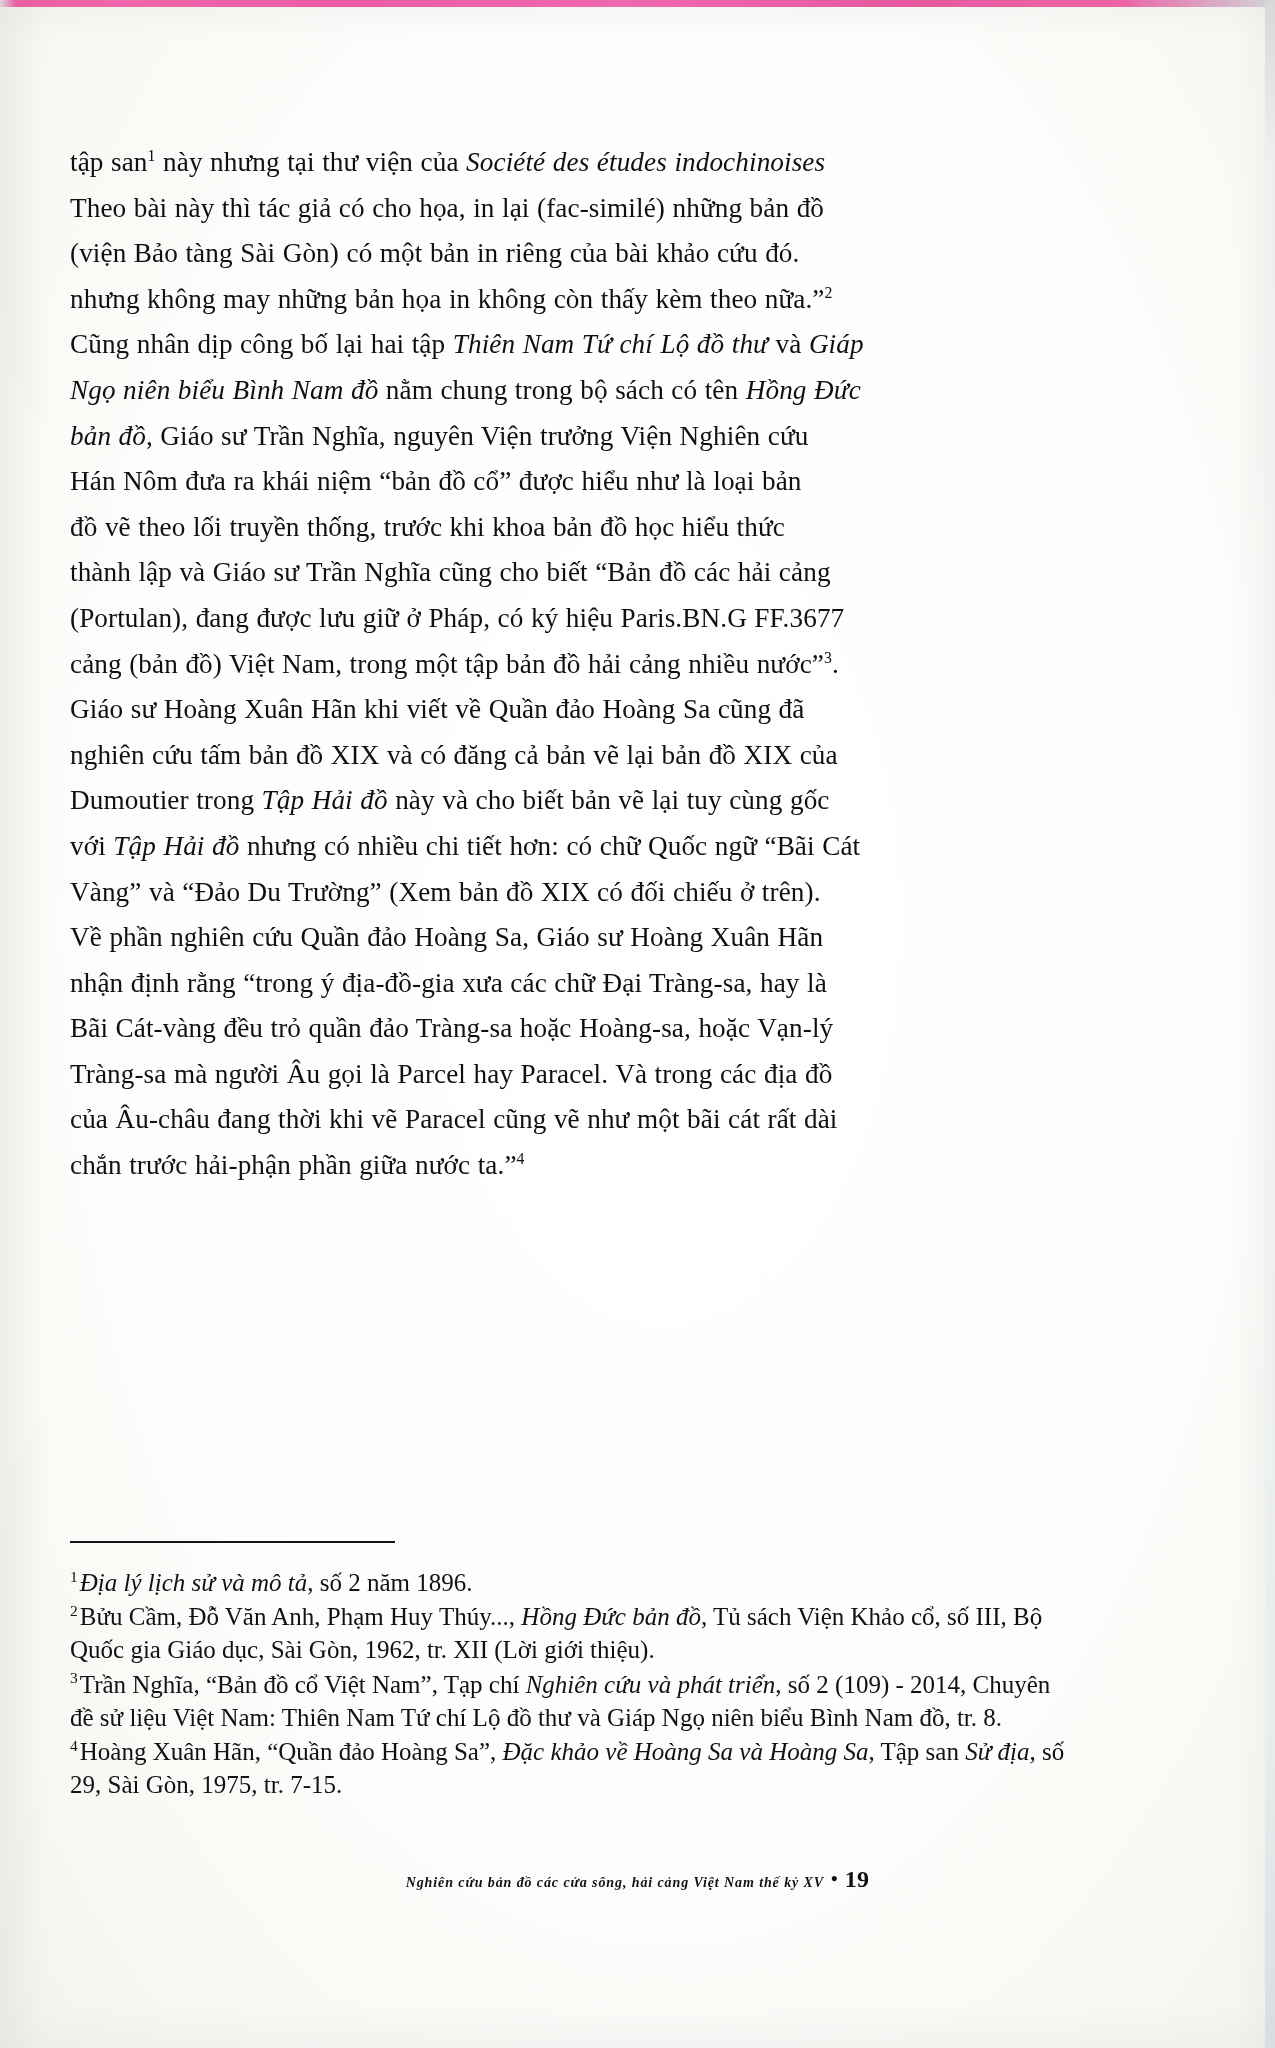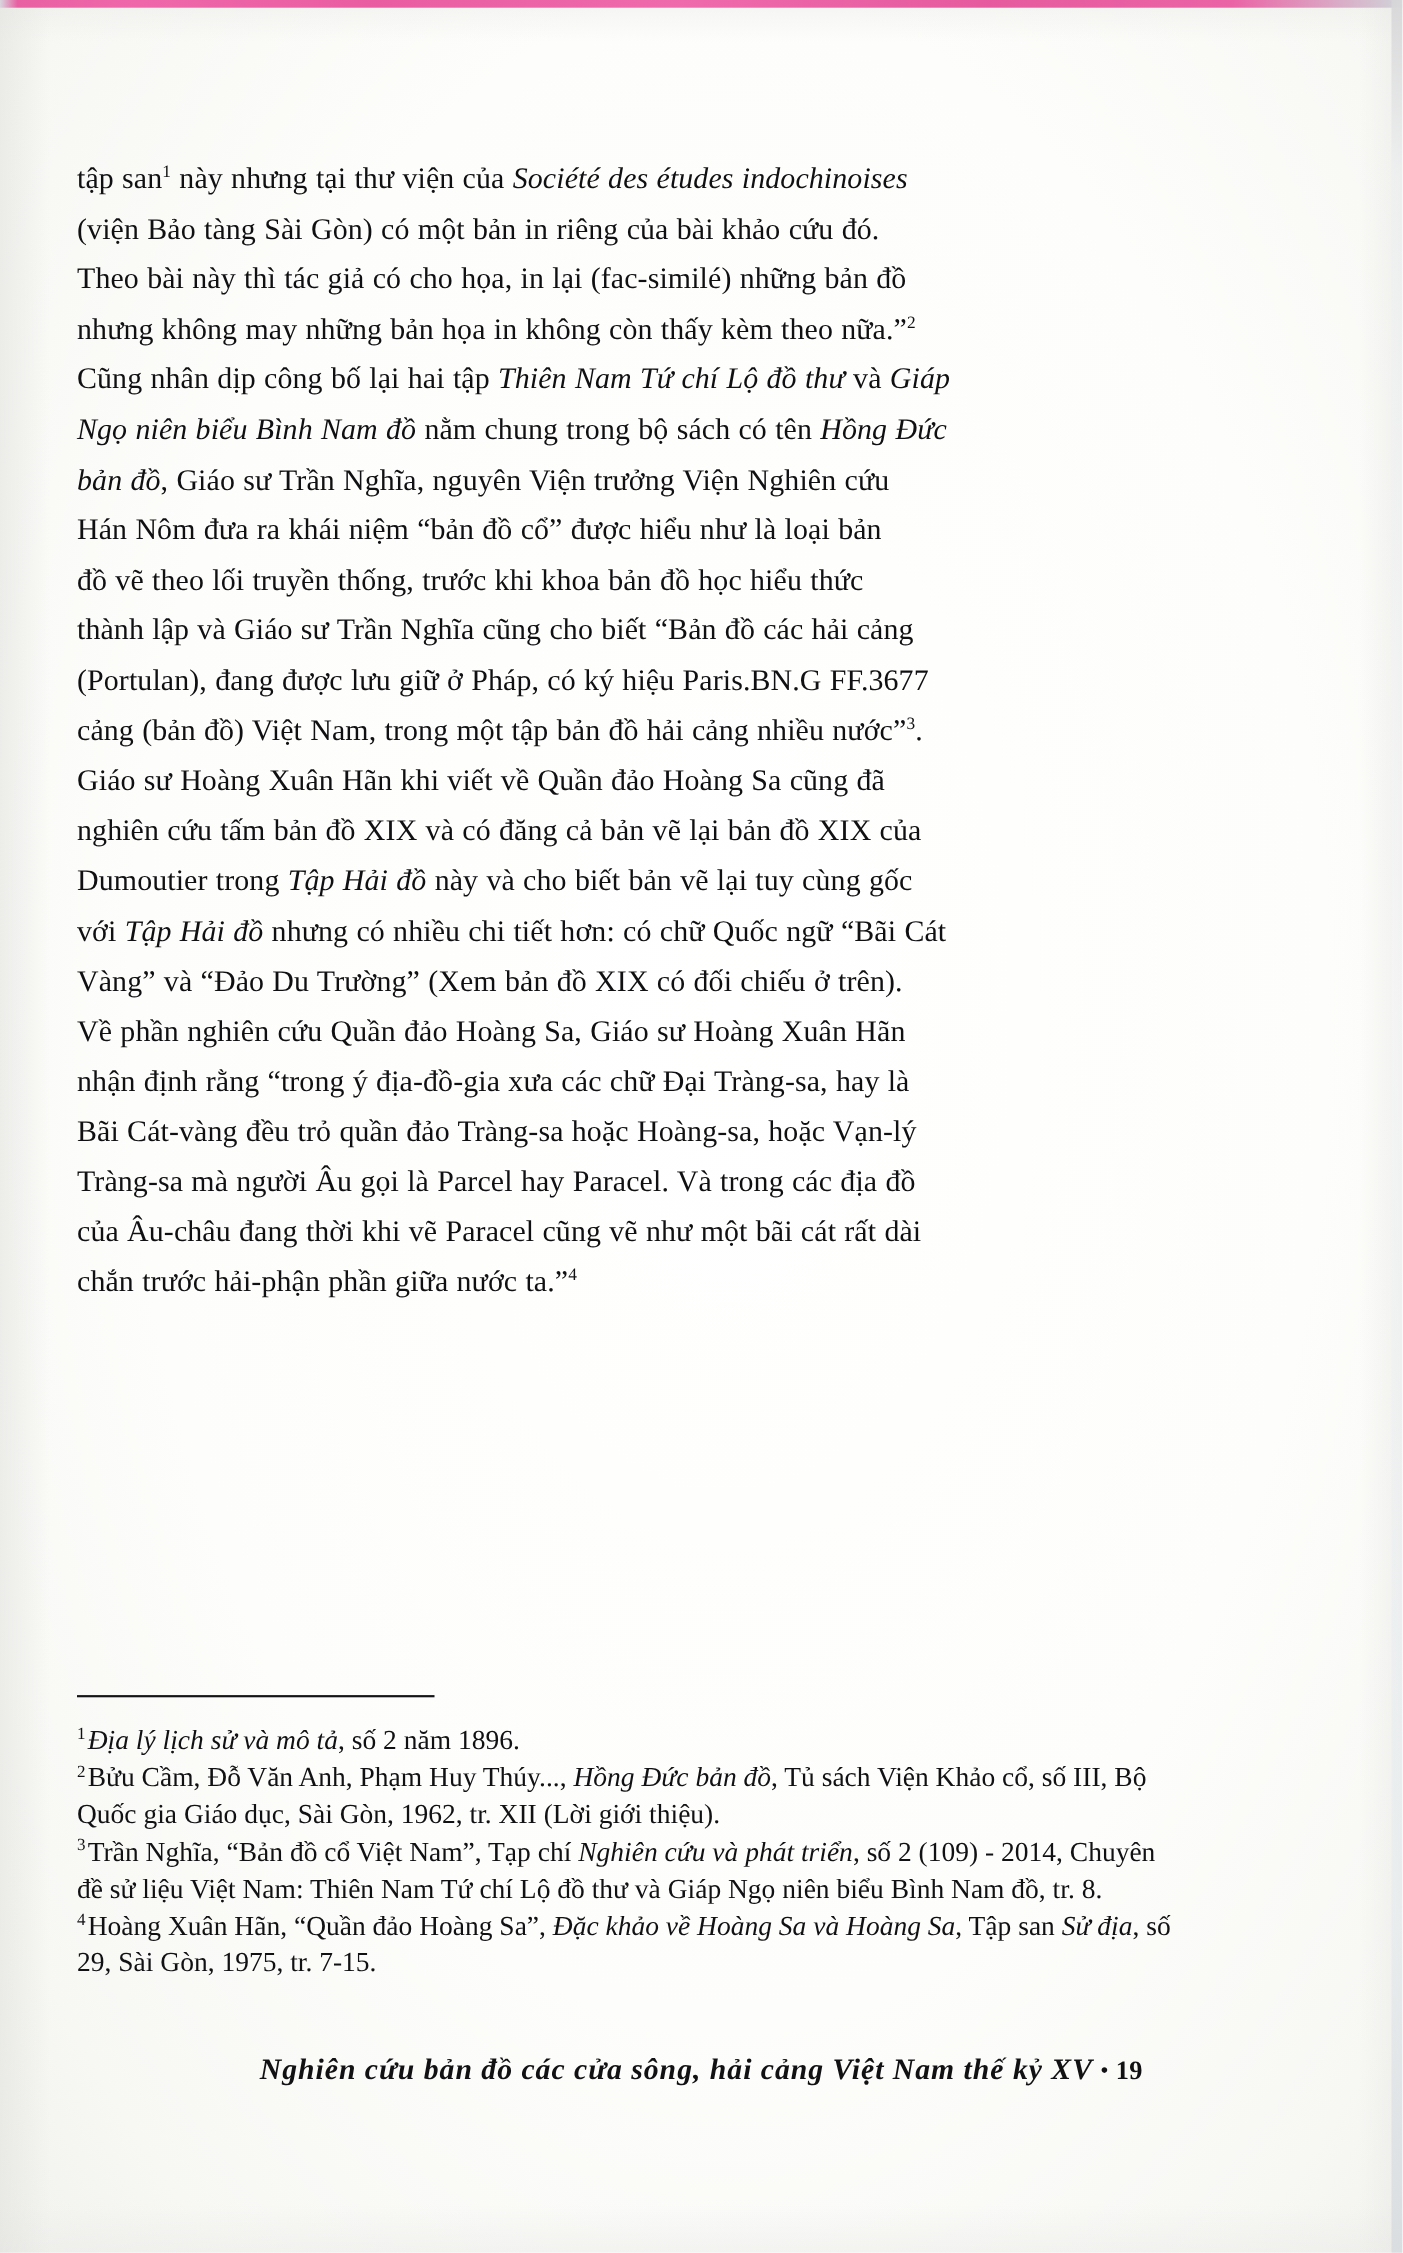--- a/index.html
+++ b/index.html
@@ -136,21 +136,21 @@
     position: absolute;
     left: 0;
     top: 1866px;
     width: 1275px;
     text-align: center;
     color: #111113;
   }
   .footer-note {
     font-style: italic;
     font-weight: 700;
-    font-size: 27px;
+    font-size: 14px;
     letter-spacing: 0.9px;
   }
   .footer-dot {
     font-style: normal;
     font-weight: 700;
     font-size: 19px;
     margin: 0 7px;
     position: relative;
     top: -2px;
   }
@@ -165,22 +165,22 @@
 <body>
 
 <div id="page">
 
   <div id="scan-edge-top"></div>
   <div id="scan-edge-right"></div>
 
   <div class="text-col">
     <div class="body-text" id="body-text">
         <span class="ln">tập san<sup>1</sup> này nhưng tại thư viện của <i>Société des études indochinoises</i></span>
+        <span class="ln">Theo bài này thì tác giả có cho họa, in lại (fac-similé) những bản đồ</span>
         <span class="ln">(viện Bảo tàng Sài Gòn) có một bản in riêng của bài khảo cứu đó.</span>
-        <span class="ln">Theo bài này thì tác giả có cho họa, in lại (fac-similé) những bản đồ</span>
         <span class="ln">nhưng không may những bản họa in không còn thấy kèm theo nữa.”<sup>2</sup></span>
         <span class="ln">Cũng nhân dịp công bố lại hai tập <i>Thiên Nam Tứ chí Lộ đồ thư</i> và <i>Giáp</i></span>
         <span class="ln"><i>Ngọ niên biểu Bình Nam đồ</i> nằm chung trong bộ sách có tên <i>Hồng Đức</i></span>
         <span class="ln"><i>bản đồ</i>, Giáo sư Trần Nghĩa, nguyên Viện trưởng Viện Nghiên cứu</span>
         <span class="ln">Hán Nôm đưa ra khái niệm “bản đồ cổ” được hiểu như là loại bản</span>
         <span class="ln">đồ vẽ theo lối truyền thống, trước khi khoa bản đồ học hiểu thức</span>
         <span class="ln">thành lập và Giáo sư Trần Nghĩa cũng cho biết “Bản đồ các hải cảng</span>
         <span class="ln">(Portulan), đang được lưu giữ ở Pháp, có ký hiệu Paris.BN.G FF.3677</span>
         <span class="ln">cảng (bản đồ) Việt Nam, trong một tập bản đồ hải cảng nhiều nước”<sup>3</sup>.</span>
         <span class="ln">Giáo sư Hoàng Xuân Hãn khi viết về Quần đảo Hoàng Sa cũng đã</span>

